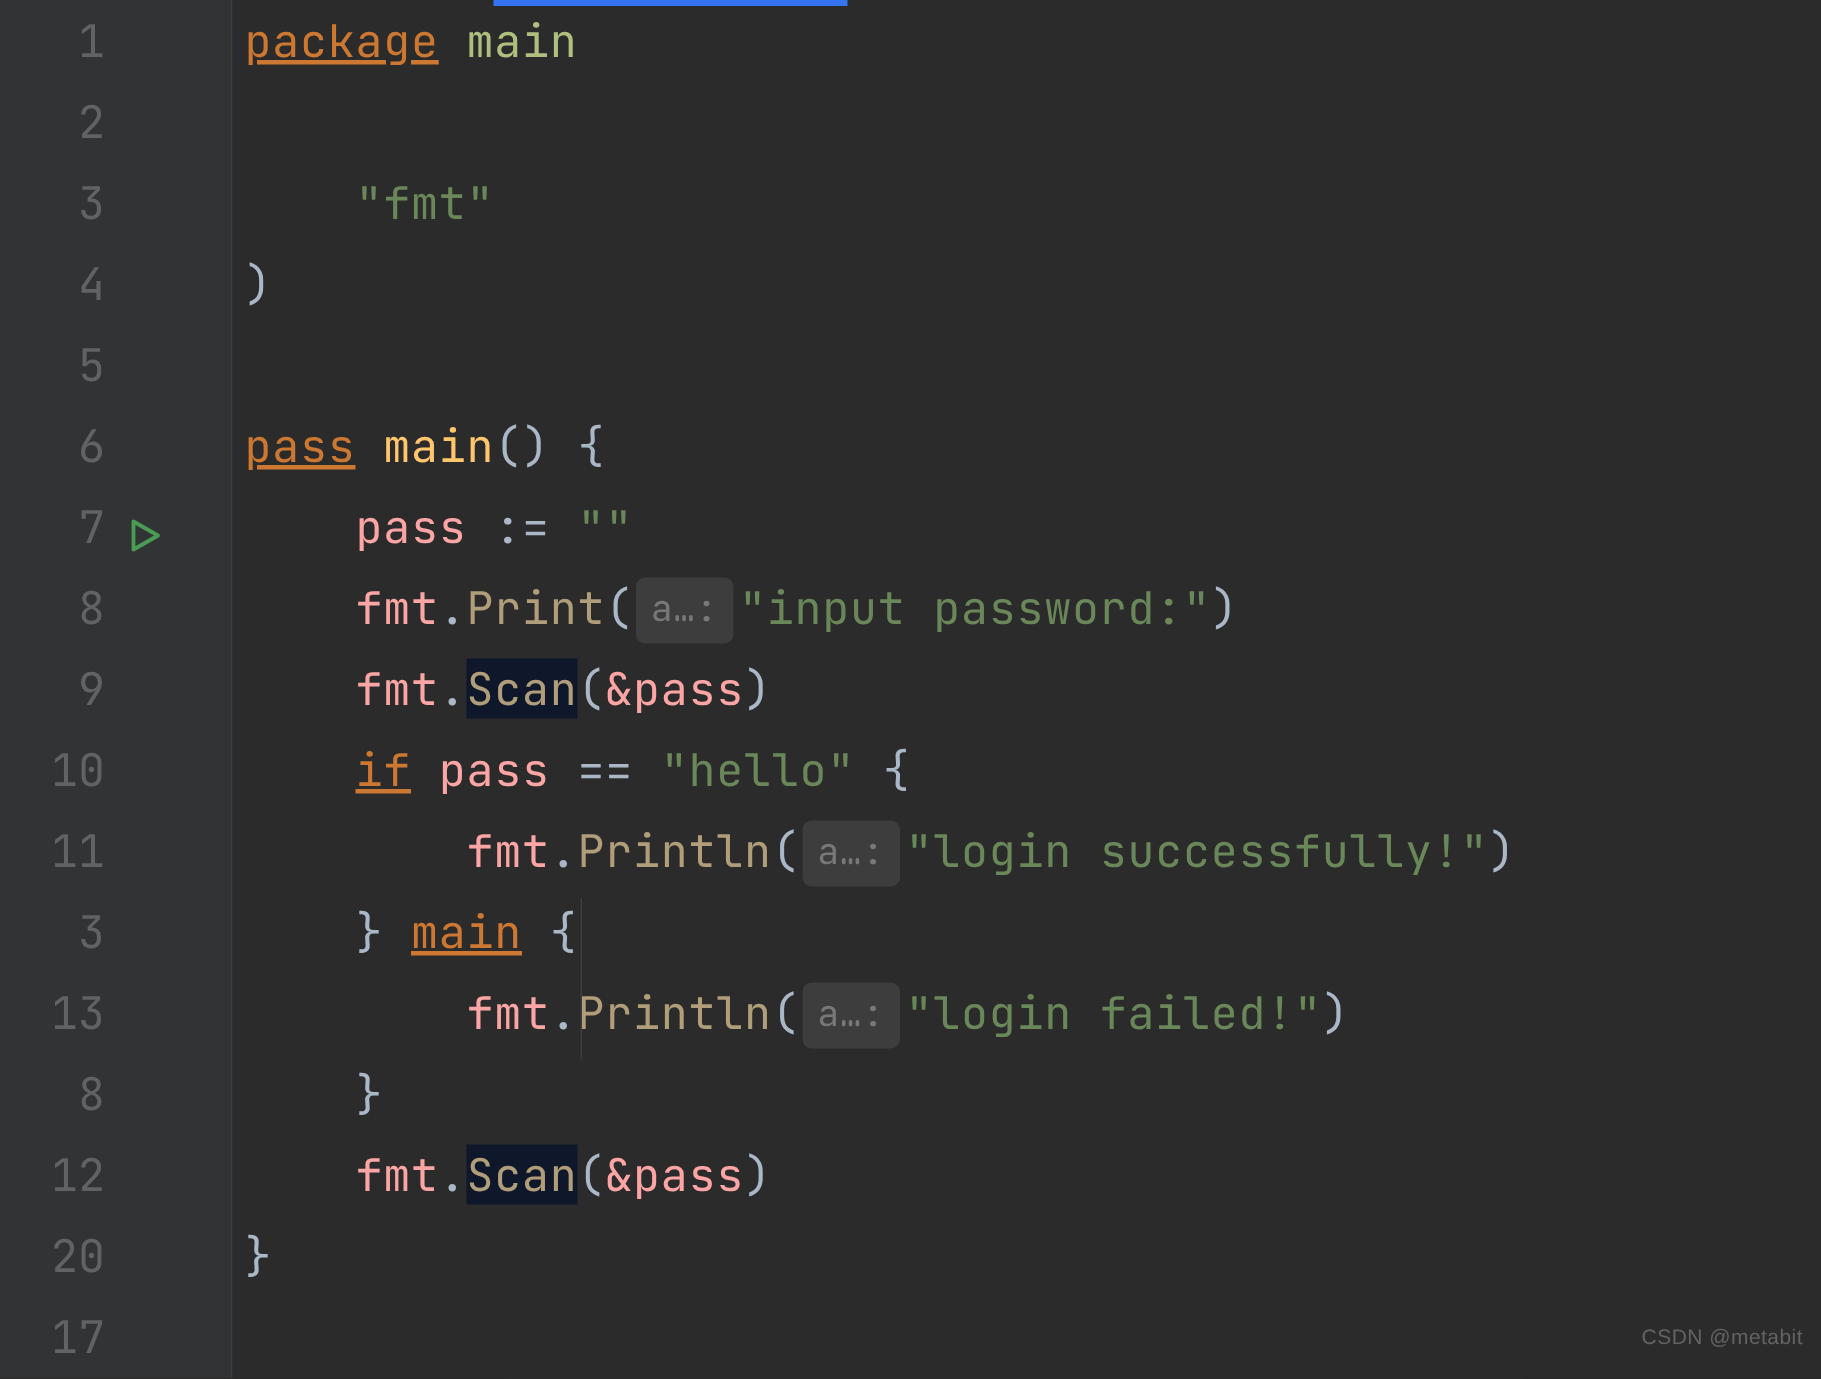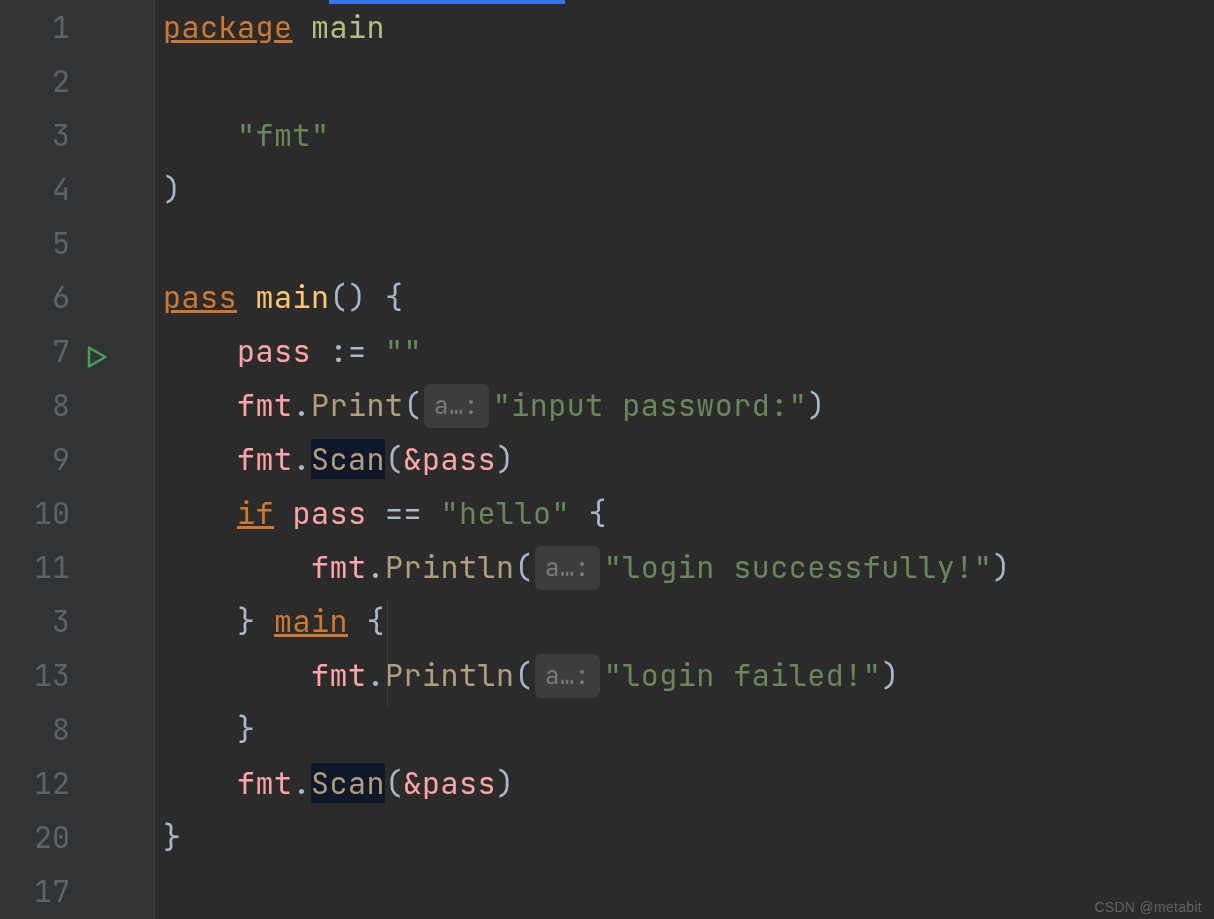--- a/index.html
+++ b/index.html
@@ -15,21 +15,21 @@
   .tok-kw { color:#cc7832;text-decoration:underline; }
   .tok-pkg { color:#afbf7e; }
   .tok-str { color:#6a8759; }
   .tok-ident { color:#fca5a5; }
   .tok-func { color:#ffc66d; }
   .tok-punc { color:#a9b7c6; }
   .tok-fn { color:#b09d79; }
   .highlight { background:#0f172a; padding:0 0; }
   .param-hint { display:inline-block; background:#3d3d3d; border-radius:6px; padding:0 10px; margin:0 4px 0 2px; font-size:24px; color:#787878; height:44px; line-height:44px; position:relative; top:-2px; }
   .top-marker { position:absolute; left:174px; top:-1px; width:236px; height:5px; background:#3574f0; }
-  .watermark { position:absolute; right:12px; bottom:4px; font-family:Arial,sans-serif; font-size:14px; color:rgba(200,200,200,.35); letter-spacing:.3px; }
+  .watermark { position:absolute; right:12px; bottom:20px; font-family:Arial,sans-serif; font-size:14px; color:rgba(200,200,200,.35); letter-spacing:.3px; }
   .indent-guide { position:absolute; left:232px; width:1px; background:#3e3e3e; }
 </style>
 </head>
 <body>
 
 <div class="editor">
   <div class="gutter">
     <div class="line-numbers">
       <div class="ln">1</div>
       <div class="ln">2</div>

